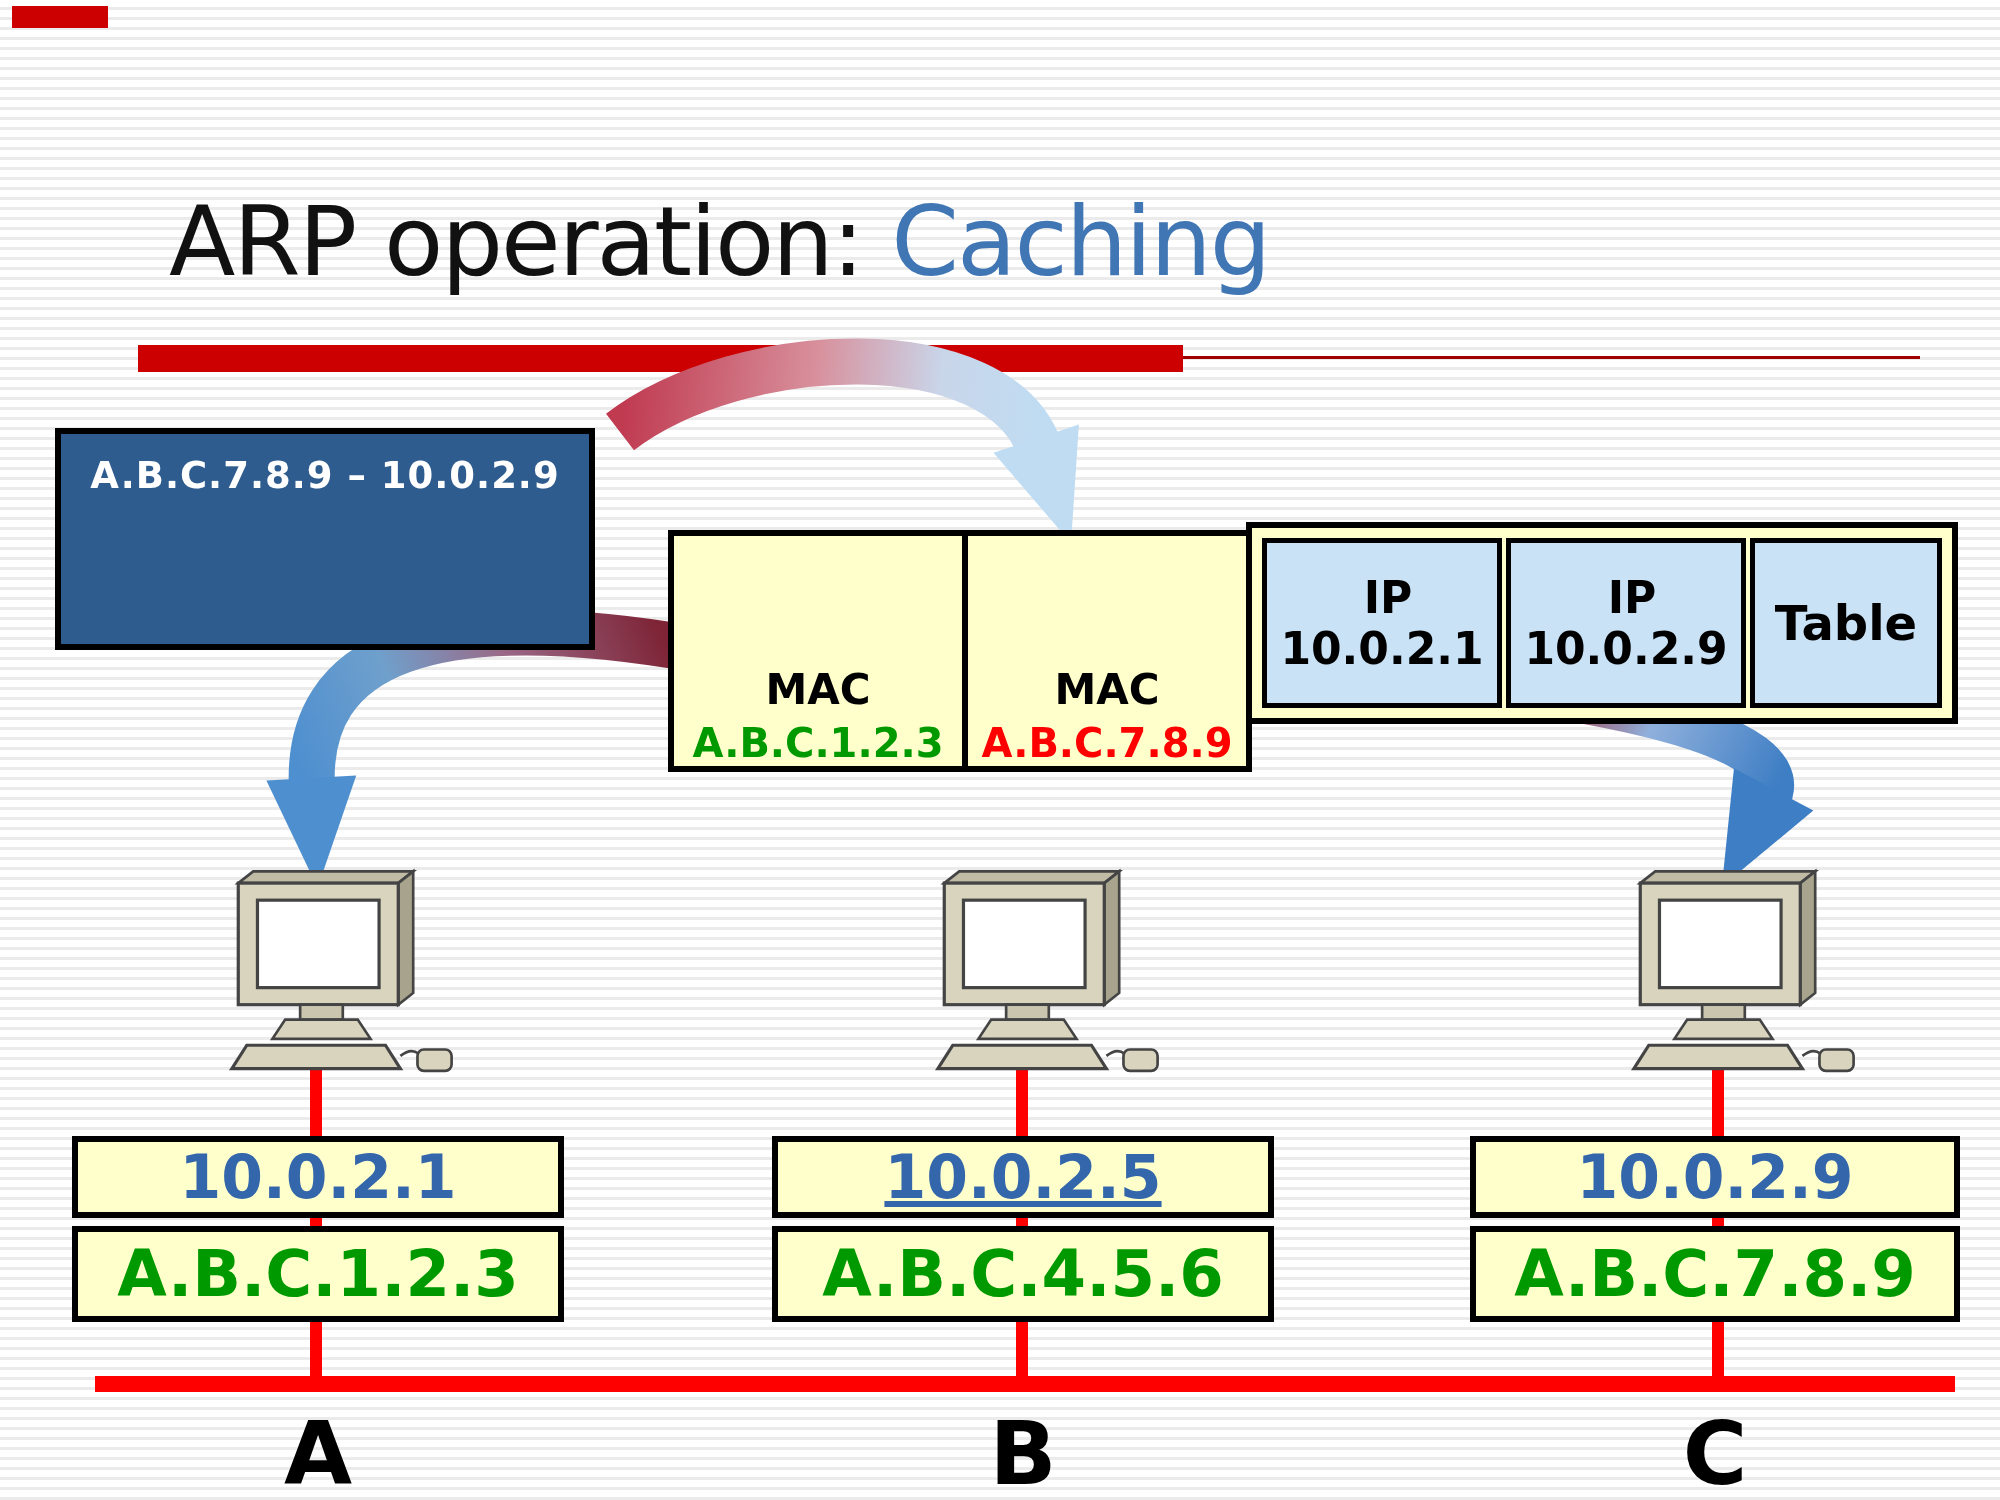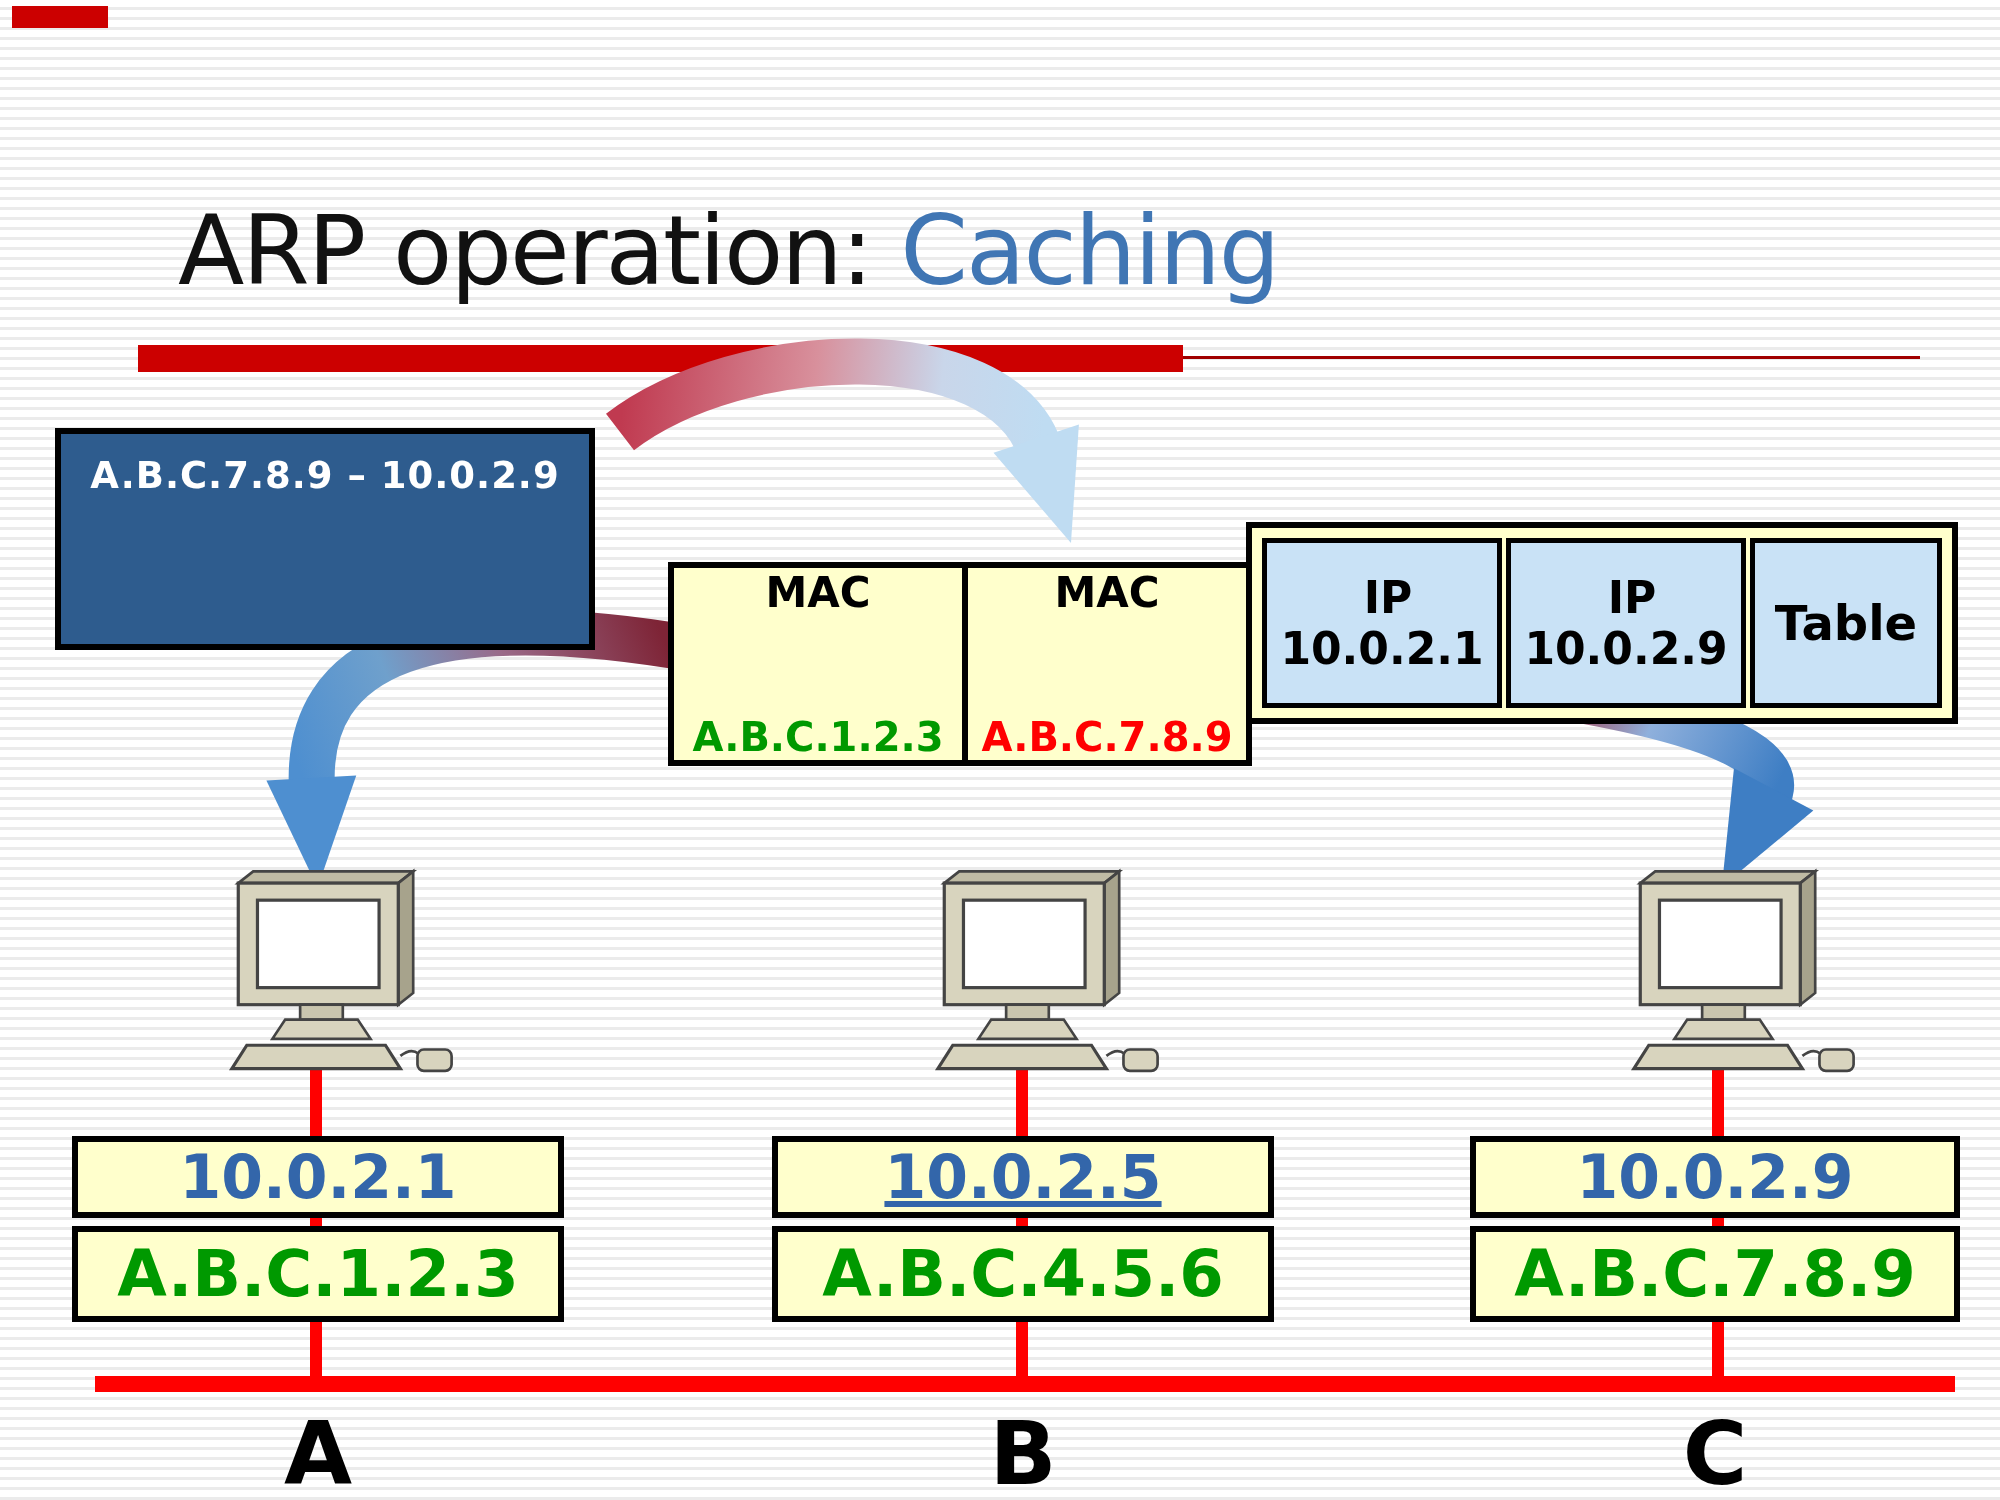--- a/index.html
+++ b/index.html
@@ -6,36 +6,36 @@
   body{
     width:2000px;height:1500px;
     font-family:"DejaVu Sans","Liberation Sans",sans-serif;
     background:repeating-linear-gradient(to bottom,#ffffff 0px,#ffffff 7px,#ebebeb 7px,#ebebeb 10px);
     overflow:hidden;
   }
   .slide{position:relative;width:2000px;height:1500px;}
 
   .corner-mark{position:absolute;left:12px;top:6px;width:96px;height:22px;background:var(--bar-red,#cc0000);}
 
-  .title{position:absolute;left:162px;top:178px;margin:16px;font-size:97px;font-weight:400;color:#111;letter-spacing:-2px;white-space:nowrap;}
+  .title{position:absolute;left:162px;top:178px;margin:7px;font-size:97px;font-weight:400;color:#111;letter-spacing:-2px;white-space:nowrap;}
   .title .accent{color:var(--title-accent,#4076B4);}
 
   .rule-thin{position:absolute;left:138px;top:356px;width:1782px;height:3px;background:#a00000;}
   .rule-thick{position:absolute;left:138px;top:345px;width:1045px;height:27px;background:var(--bar-red,#cc0000);}
 
   .arrows{position:absolute;left:0;top:0;z-index:2;}
 
   .arp-table{position:absolute;left:55px;top:428px;width:540px;height:222px;z-index:3;
     background:var(--arp-table-bg,#2E5C8E);border:6px solid #000;box-sizing:border-box;color:#fff;text-align:center;}
   .arp-heading{margin-top:18px;font-size:46px;font-weight:bold;text-decoration:underline;}
   .arp-entry{margin-top:20px;font-size:37px;font-weight:bold;letter-spacing:1px;}
 
-  .field{position:absolute;top:530px;height:204px;background:var(--box-yellow,#FFFFCC);
+  .field{position:absolute;top:530px;height:242px;background:var(--box-yellow,#FFFFCC);
     border:6px solid #000;box-sizing:border-box;z-index:3;
-    display:flex;flex-direction:column;align-items:center;justify-content:space-between;gap:6px;margin-top:32px;}
+    display:flex;flex-direction:column;align-items:center;justify-content:flex-end;gap:6px;}
   .mac-src{left:668px;width:300px;}
   .mac-dst{left:962px;width:290px;}
   .flabel{font-size:42px;font-weight:bold;color:#000;}
   .fvalue{font-size:40px;font-weight:bold;}
   .fvalue.green{color:var(--mac-green,#009900);}
   .fvalue.red{color:var(--mac-red,#FF0000);}
   .fvalue.dark{color:#000;}
 
   .ip-group{position:absolute;left:1246px;top:522px;width:712px;height:202px;z-index:3;
     background:var(--box-yellow,#FFFFCC);border:6px solid #000;box-sizing:border-box;

